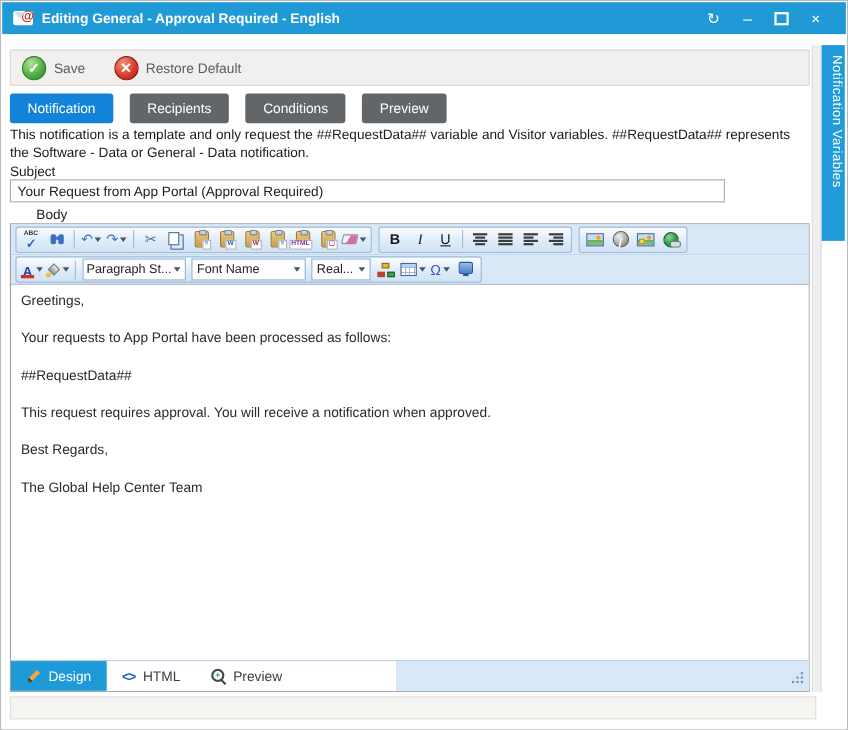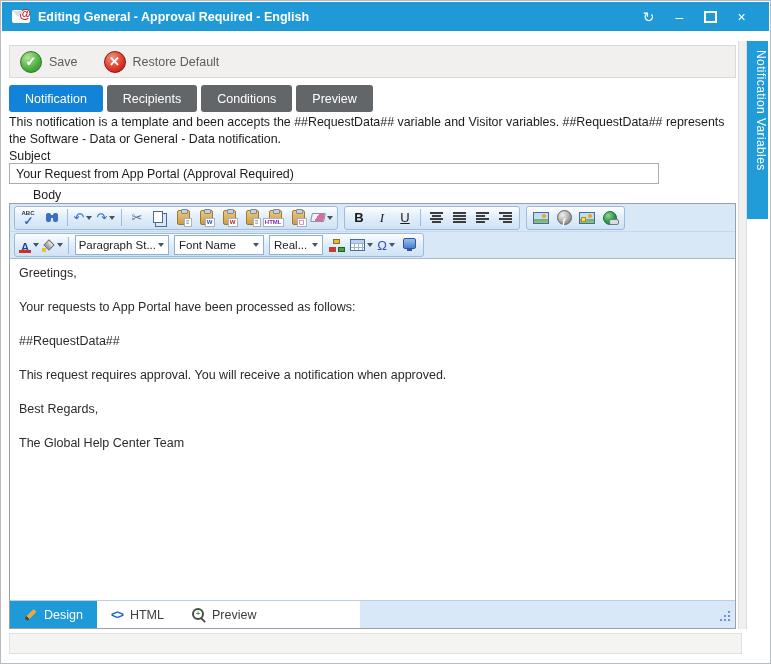--- a/index.html
+++ b/index.html
@@ -17,21 +17,21 @@
   .maxbox{width:9px;height:8px;border:2px solid #fff;display:inline-block;}
 
   
   .cmdbar{position:absolute;left:8px;top:44px;width:727px;height:33px;background:#f1f0ee;border:1px solid #dcd9d4;box-sizing:border-box;display:flex;align-items:center;padding:0 10px;gap:26px;}
   .cmd{display:inline-flex;align-items:center;gap:7px;font-size:12.5px;color:#5c5c5c;cursor:default;}
   .ci{width:22px;height:22px;border-radius:50%;display:flex;align-items:center;justify-content:center;color:#fff;font-weight:bold;font-size:13px;line-height:1;}
   .ci-save{background:radial-gradient(circle at 35% 28%,#b2e49a,#4fae3e 58%,#2c8a2a);border:1px solid #2b7a2b;box-sizing:border-box;}
   .ci-restore{background:radial-gradient(circle at 35% 28%,#f2907e,#d93a28 58%,#a81a12);border:1px solid #8e1410;box-sizing:border-box;}
 
   
-  .toptabs{position:absolute;left:8px;top:84px;height:27px;display:flex;gap:4px;}
+  .toptabs{position:absolute;left:8px;top:84px;height:27px;display:flex;gap:15px;}
   .ttab{display:inline-flex;align-items:center;padding:0 16px;font-size:12.5px;color:#fff;background:#636669;border-radius:3px;height:27px;box-sizing:border-box;cursor:default;}
   .ttab.active{background:#1283d8;}
 
   
   .info{position:absolute;left:8px;top:113px;width:729px;font-size:12.4px;color:#1b1b1b;line-height:1.36;}
   .flabel{position:absolute;left:8px;font-size:12.4px;color:#1b1b1b;}
   .lbl-subject{top:148px;}
   .lbl-body{top:187px;margin-left:24px;}
   .subject{position:absolute;left:8px;top:162px;width:650px;height:21px;box-sizing:border-box;border:1px solid #ababab;font-family:"Liberation Sans",sans-serif;font-size:12.4px;color:#1b1b1b;padding:0 6px;outline:none;background:#fff;}
 
@@ -137,21 +137,21 @@
     </span>
   </div>
 
   <div class="toptabs">
     <span class="ttab active">Notification</span>
     <span class="ttab">Recipients</span>
     <span class="ttab">Conditions</span>
     <span class="ttab">Preview</span>
   </div>
 
-  <div class="info">This notification is a template and been accepts the ##RequestData## variable and Visitor variables. ##RequestData## represents the Software - Data or General - Data notification.</div>
+  <div class="info">This notification is a template and only request the ##RequestData## variable and Visitor variables. ##RequestData## represents the Software - Data or General - Data notification.</div>
 
   <div class="flabel lbl-subject">Subject</div>
   <input class="subject" type="text" value="Your Request from App Portal (Approval Required)" style="">
 
   <div class="flabel lbl-body">Body</div>
 
   <div class="editor">
     <div class="edrow edrow1">
         <span class="tb-group">
           <span class="tb-btn">
@@ -258,21 +258,21 @@
           </span>
           <span class="tb-btn">
             <span class="ic-bucket"></span>
             <span class="tb-caret"></span>
           </span>
           <span class="tb-sep"></span>
           <span class="tb-combo" style="width: 94px; justify-content: flex-end;">
             <span class="tb-combo-label">Paragraph St...</span>
             <span class="tb-caret"></span>
           </span>
-          <span class="tb-combo" style="width: 90px;">
+          <span class="tb-combo" style="width: 104px;">
             <span class="tb-combo-label">Font Name</span>
             <span class="tb-caret"></span>
           </span>
           <span class="tb-combo" style="width: 54px; justify-content: space-between;">
             <span class="tb-combo-label">Real...</span>
             <span class="tb-caret"></span>
           </span>
           <span class="tb-btn">
             <span class="ic-modules"></span>
           </span>

